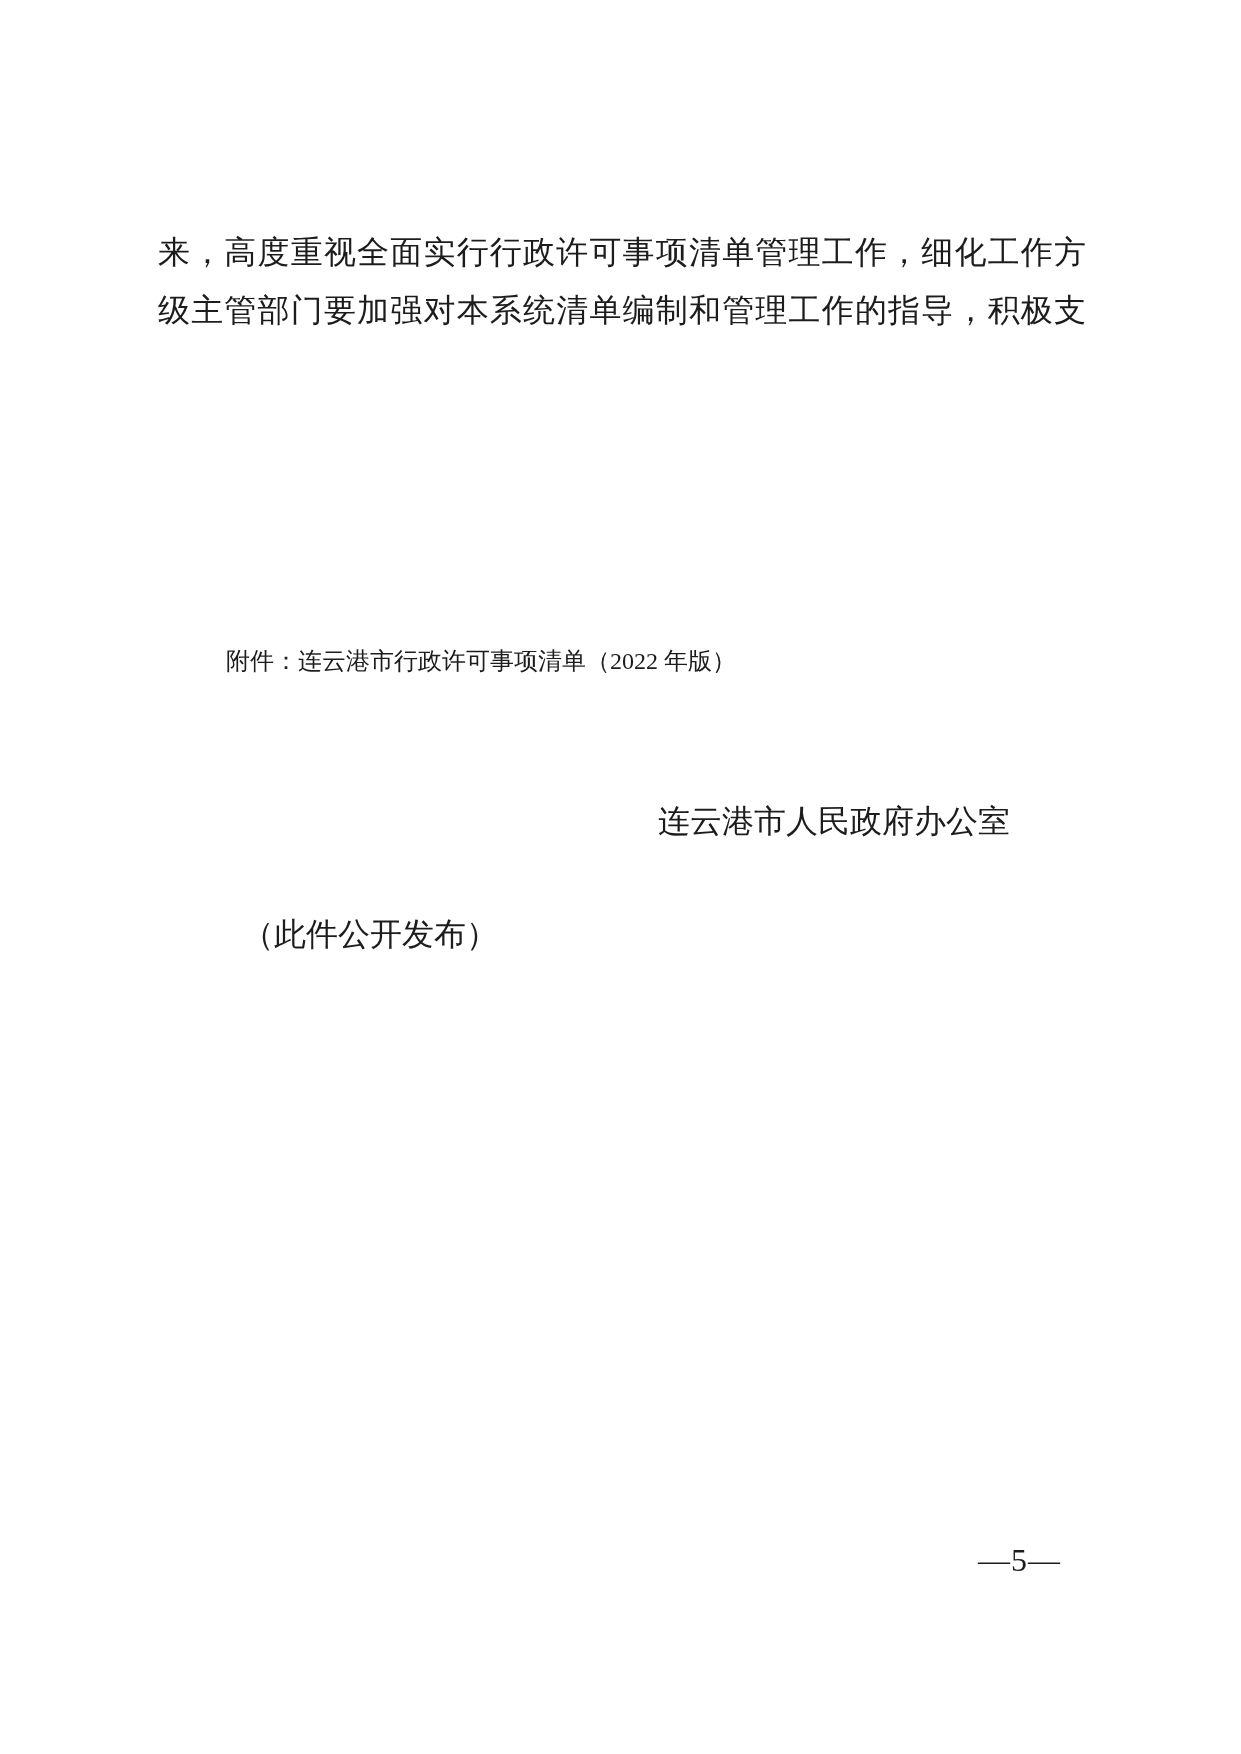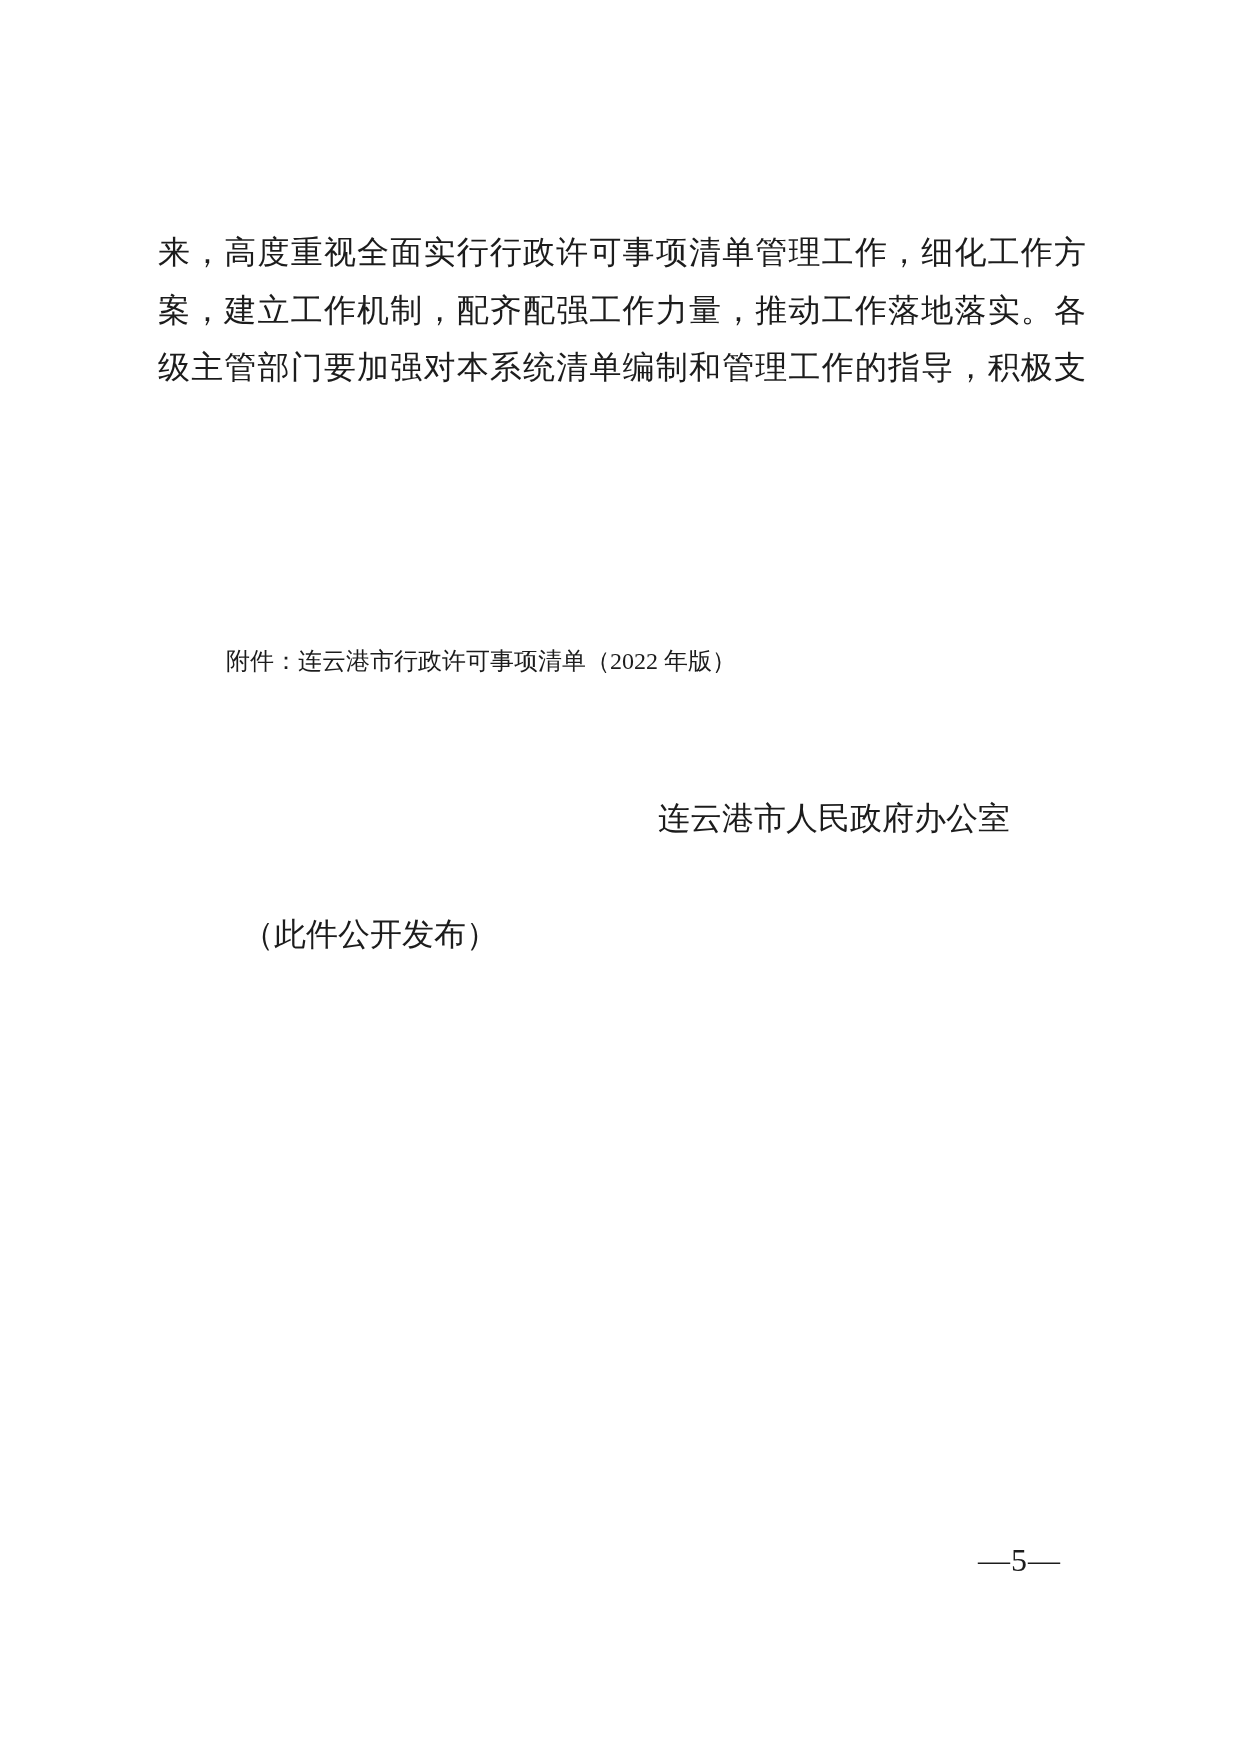--- a/index.html
+++ b/index.html
@@ -46,21 +46,20 @@
     width: 352px;
     font-size: 32px;
     line-height: 58px;
     text-align: center;
   }
   .issuer-line {
     text-align: justify;
     text-align-last: justify;
     text-justify: inter-character;
     white-space: nowrap;
-    font-family: Liberation Mono, monospace;
   }
   .date-line {
     white-space: nowrap;
   }
   .publish-note {
     position: absolute;
     left: 242px;
     top: 905px;
     font-size: 32px;
     line-height: 58px;
@@ -76,21 +75,20 @@
     letter-spacing: 1px;
   }
 </style>
 </head>
 <body>
 
 <div class="page">
 
   <div class="body-text">
     <div class="body-line">来，高度重视全面实行行政许可事项清单管理工作，细化工作方</div>
-    <div class="body-line">案，建立工作机制，配齐配强工作力量，推动工作落地落实。各</div>
     <div class="body-line">级主管部门要加强对本系统清单编制和管理工作的指导，积极支</div>
   </div>
 
   <div class="attachment-line">附件：连云港市行政许可事项清单（2022 年版）</div>
 
   <div class="signature-block">
     <div class="issuer-line">连云港市人民政府办公室</div>
   </div>
 
   <div class="publish-note">（此件公开发布）</div>

